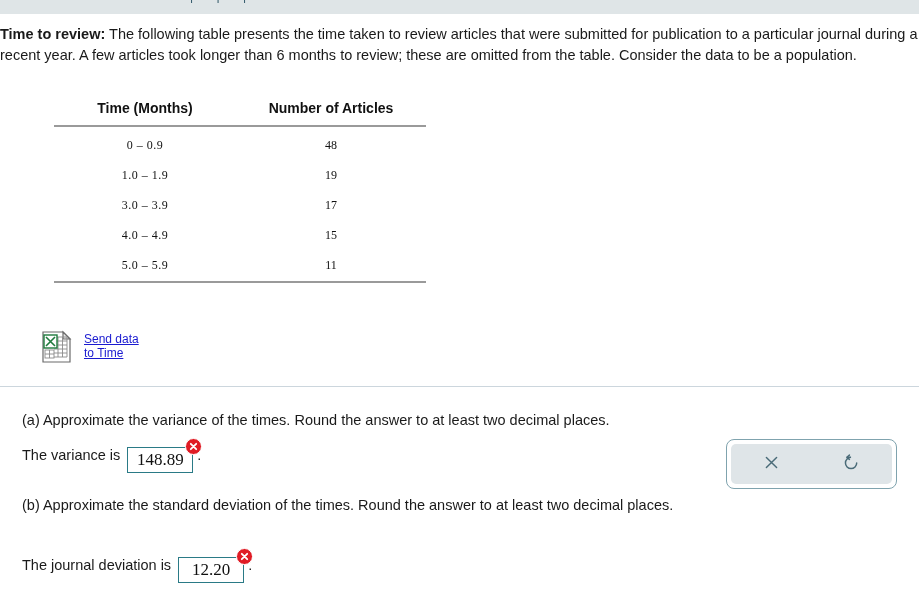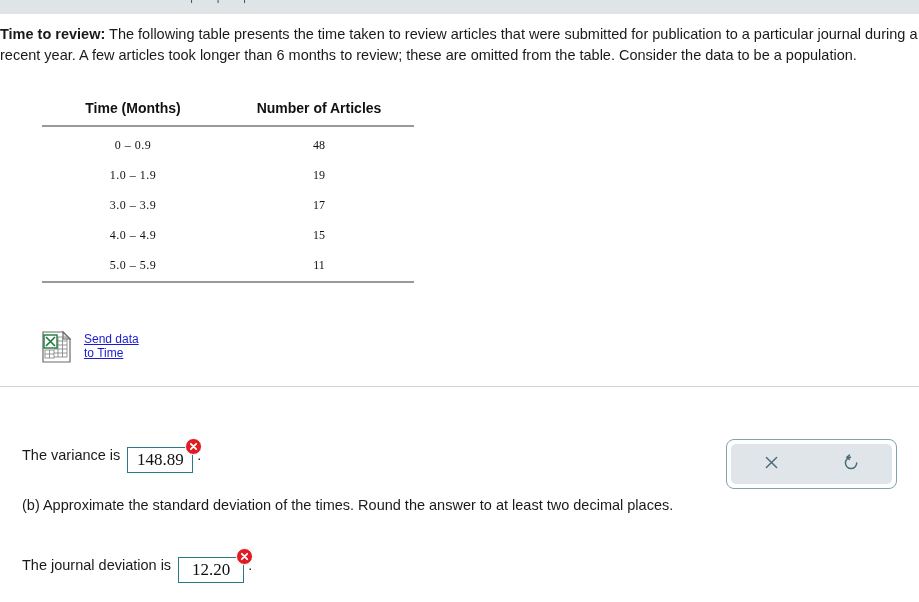--- a/index.html
+++ b/index.html
@@ -49,21 +49,21 @@
     line-height: 21px;
     color: #1a1a1a;
     padding-right: 0px;
   }
   .statement b { font-weight: bold; }
 
   
   .data-table-wrap {
     position: absolute;
     top: 100px;
-    left: 42px;
+    left: 54px;
     width: 372px;
   }
   table.data-table {
     border-collapse: collapse;
     width: 372px;
     font-family: "Liberation Serif", serif;
   }
   table.data-table th {
     font-family: "Liberation Sans", sans-serif;
     font-size: 14px;
@@ -279,20 +279,21 @@
       </svg>
     </div>
     <div class="excel-link">
       <div>Send data</div>
       <div>to Time</div>
     </div>
   </div>
 
   <div class="divider"></div>
 
+  <div class="q-text q-a">(a) Approximate the variance of the times. Round the answer to at least two decimal places.</div>
 
   <div class="answer-line answer-a">
     <span class="ans-label">The variance is</span>
     <span class="input-wrap">
       <input class="ans-input" type="text" value="148.89" style="">
       <span class="err-badge">
         <svg width="9" height="9" viewBox="0 0 10 10" xmlns="http://www.w3.org/2000/svg">
           <path d="M2 2 L8 8 M8 2 L2 8" stroke="#ffffff" stroke-width="2" stroke-linecap="round"></path>
         </svg>
       </span>

